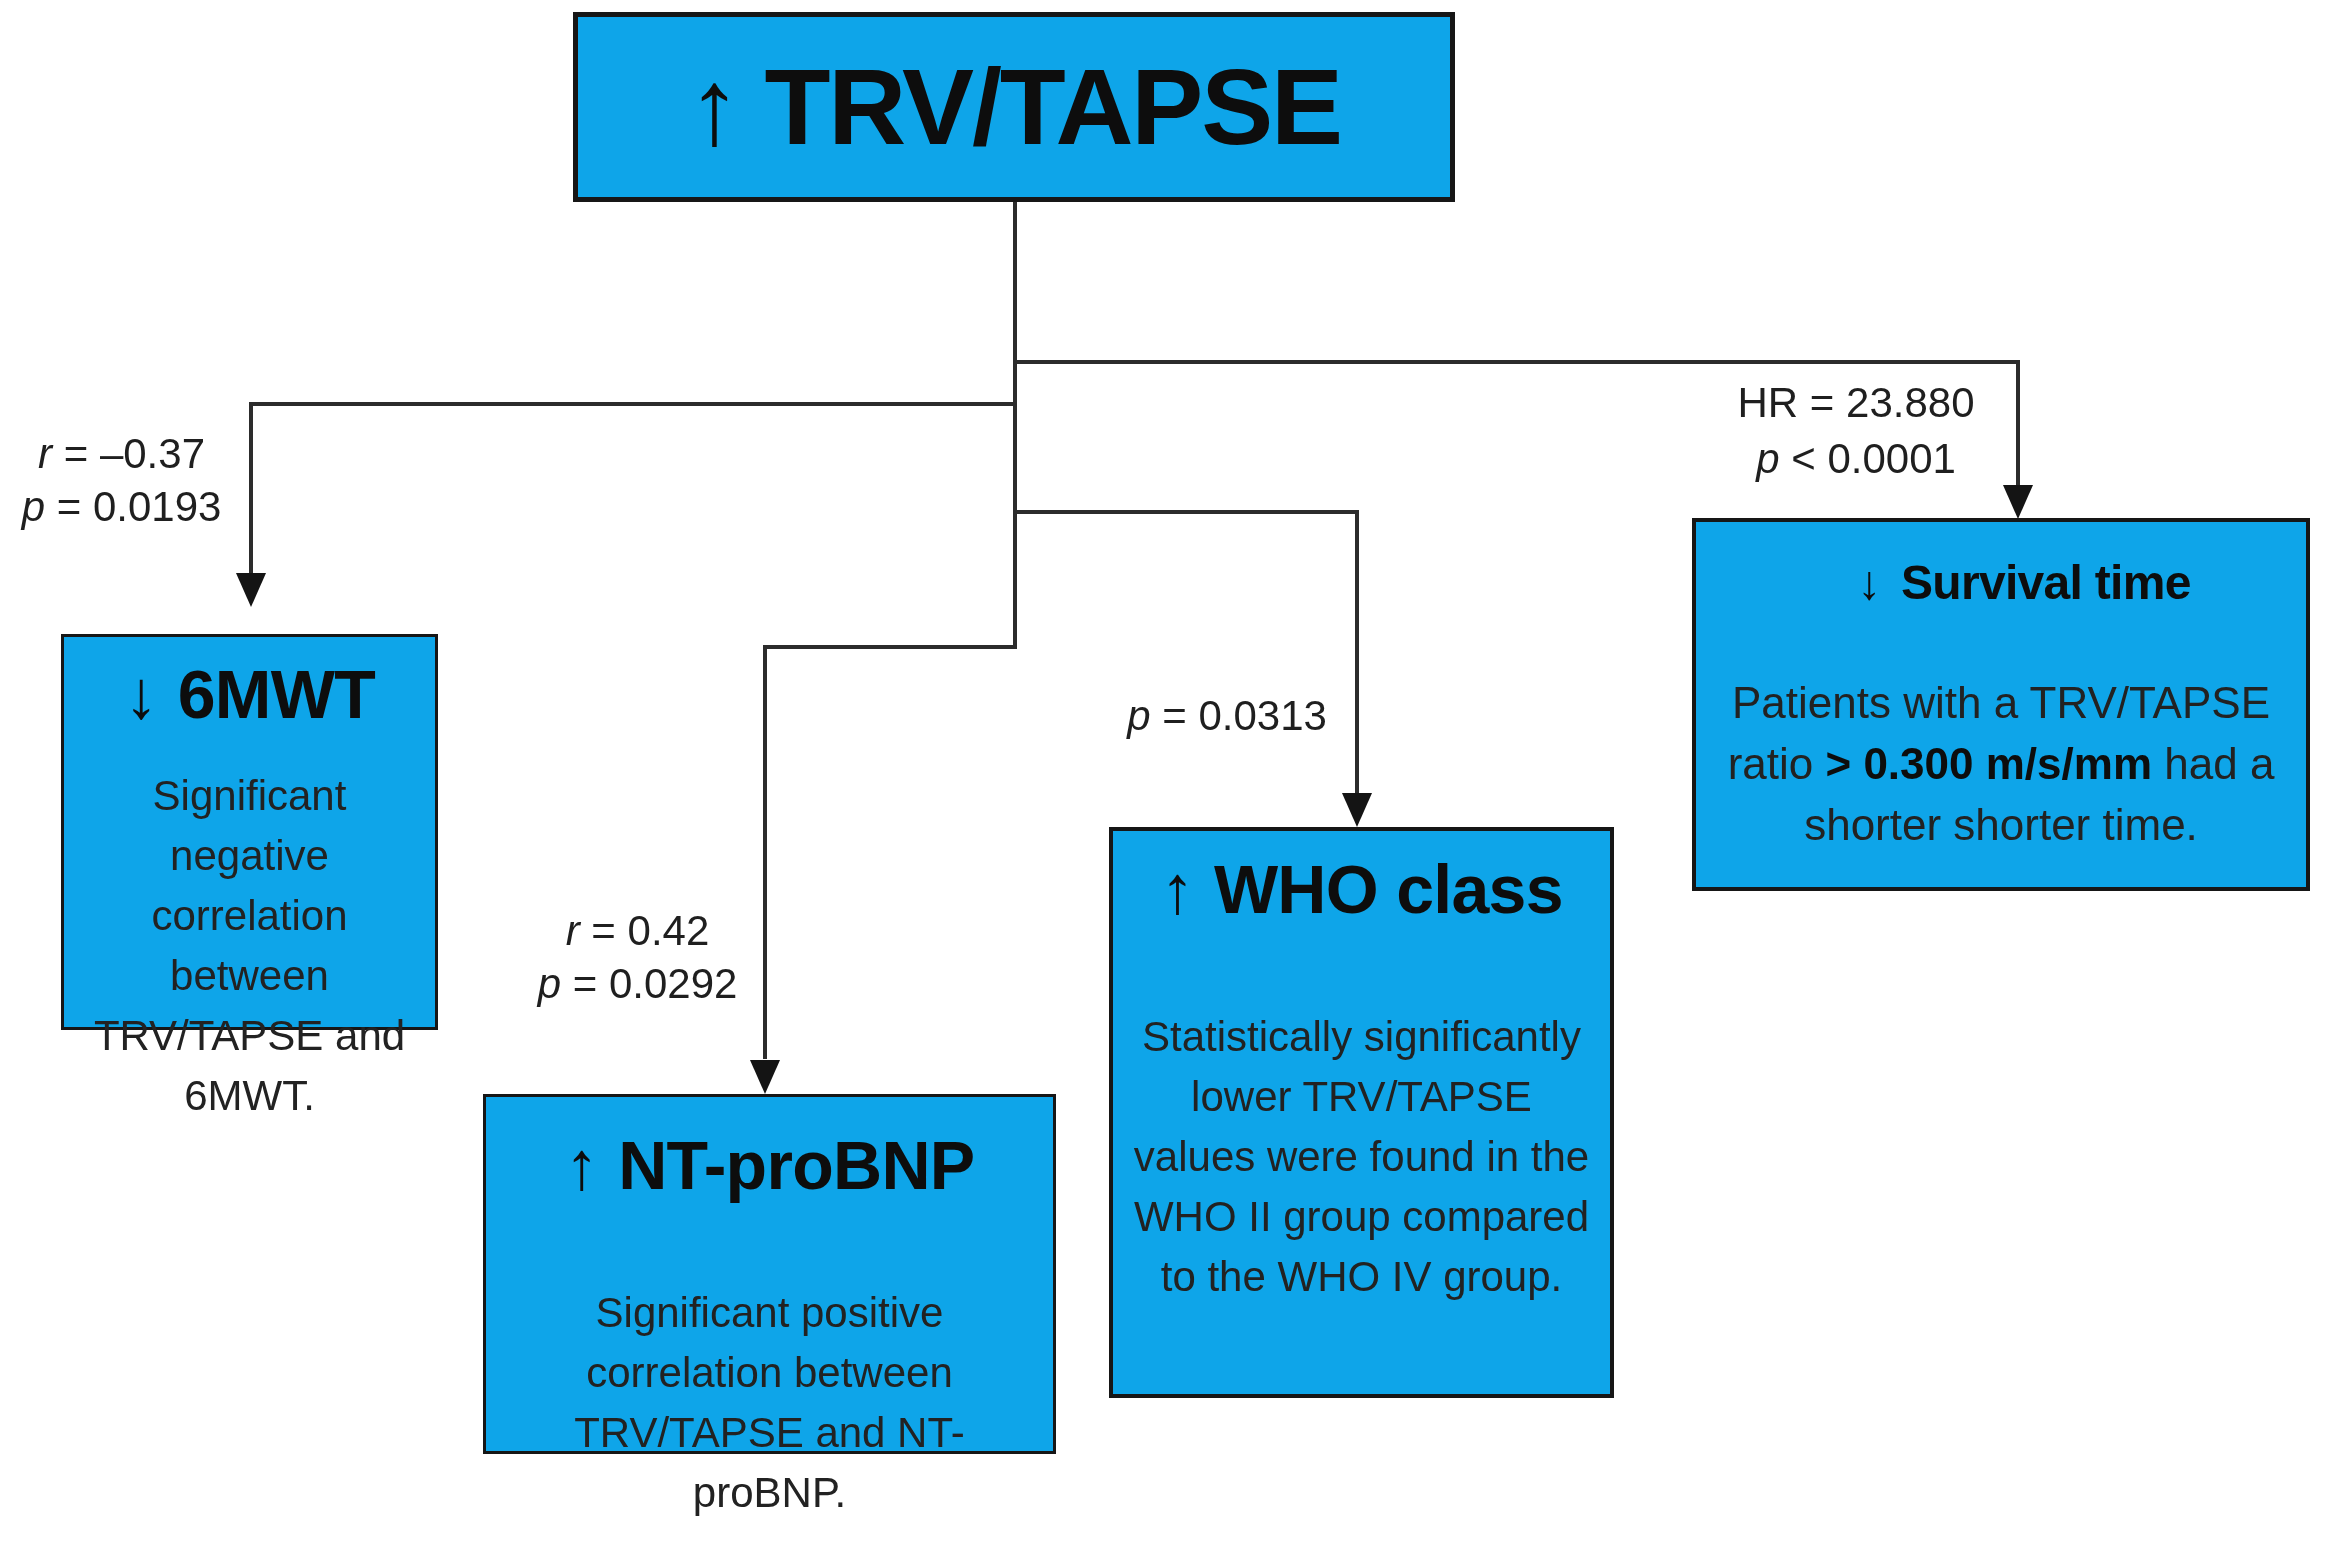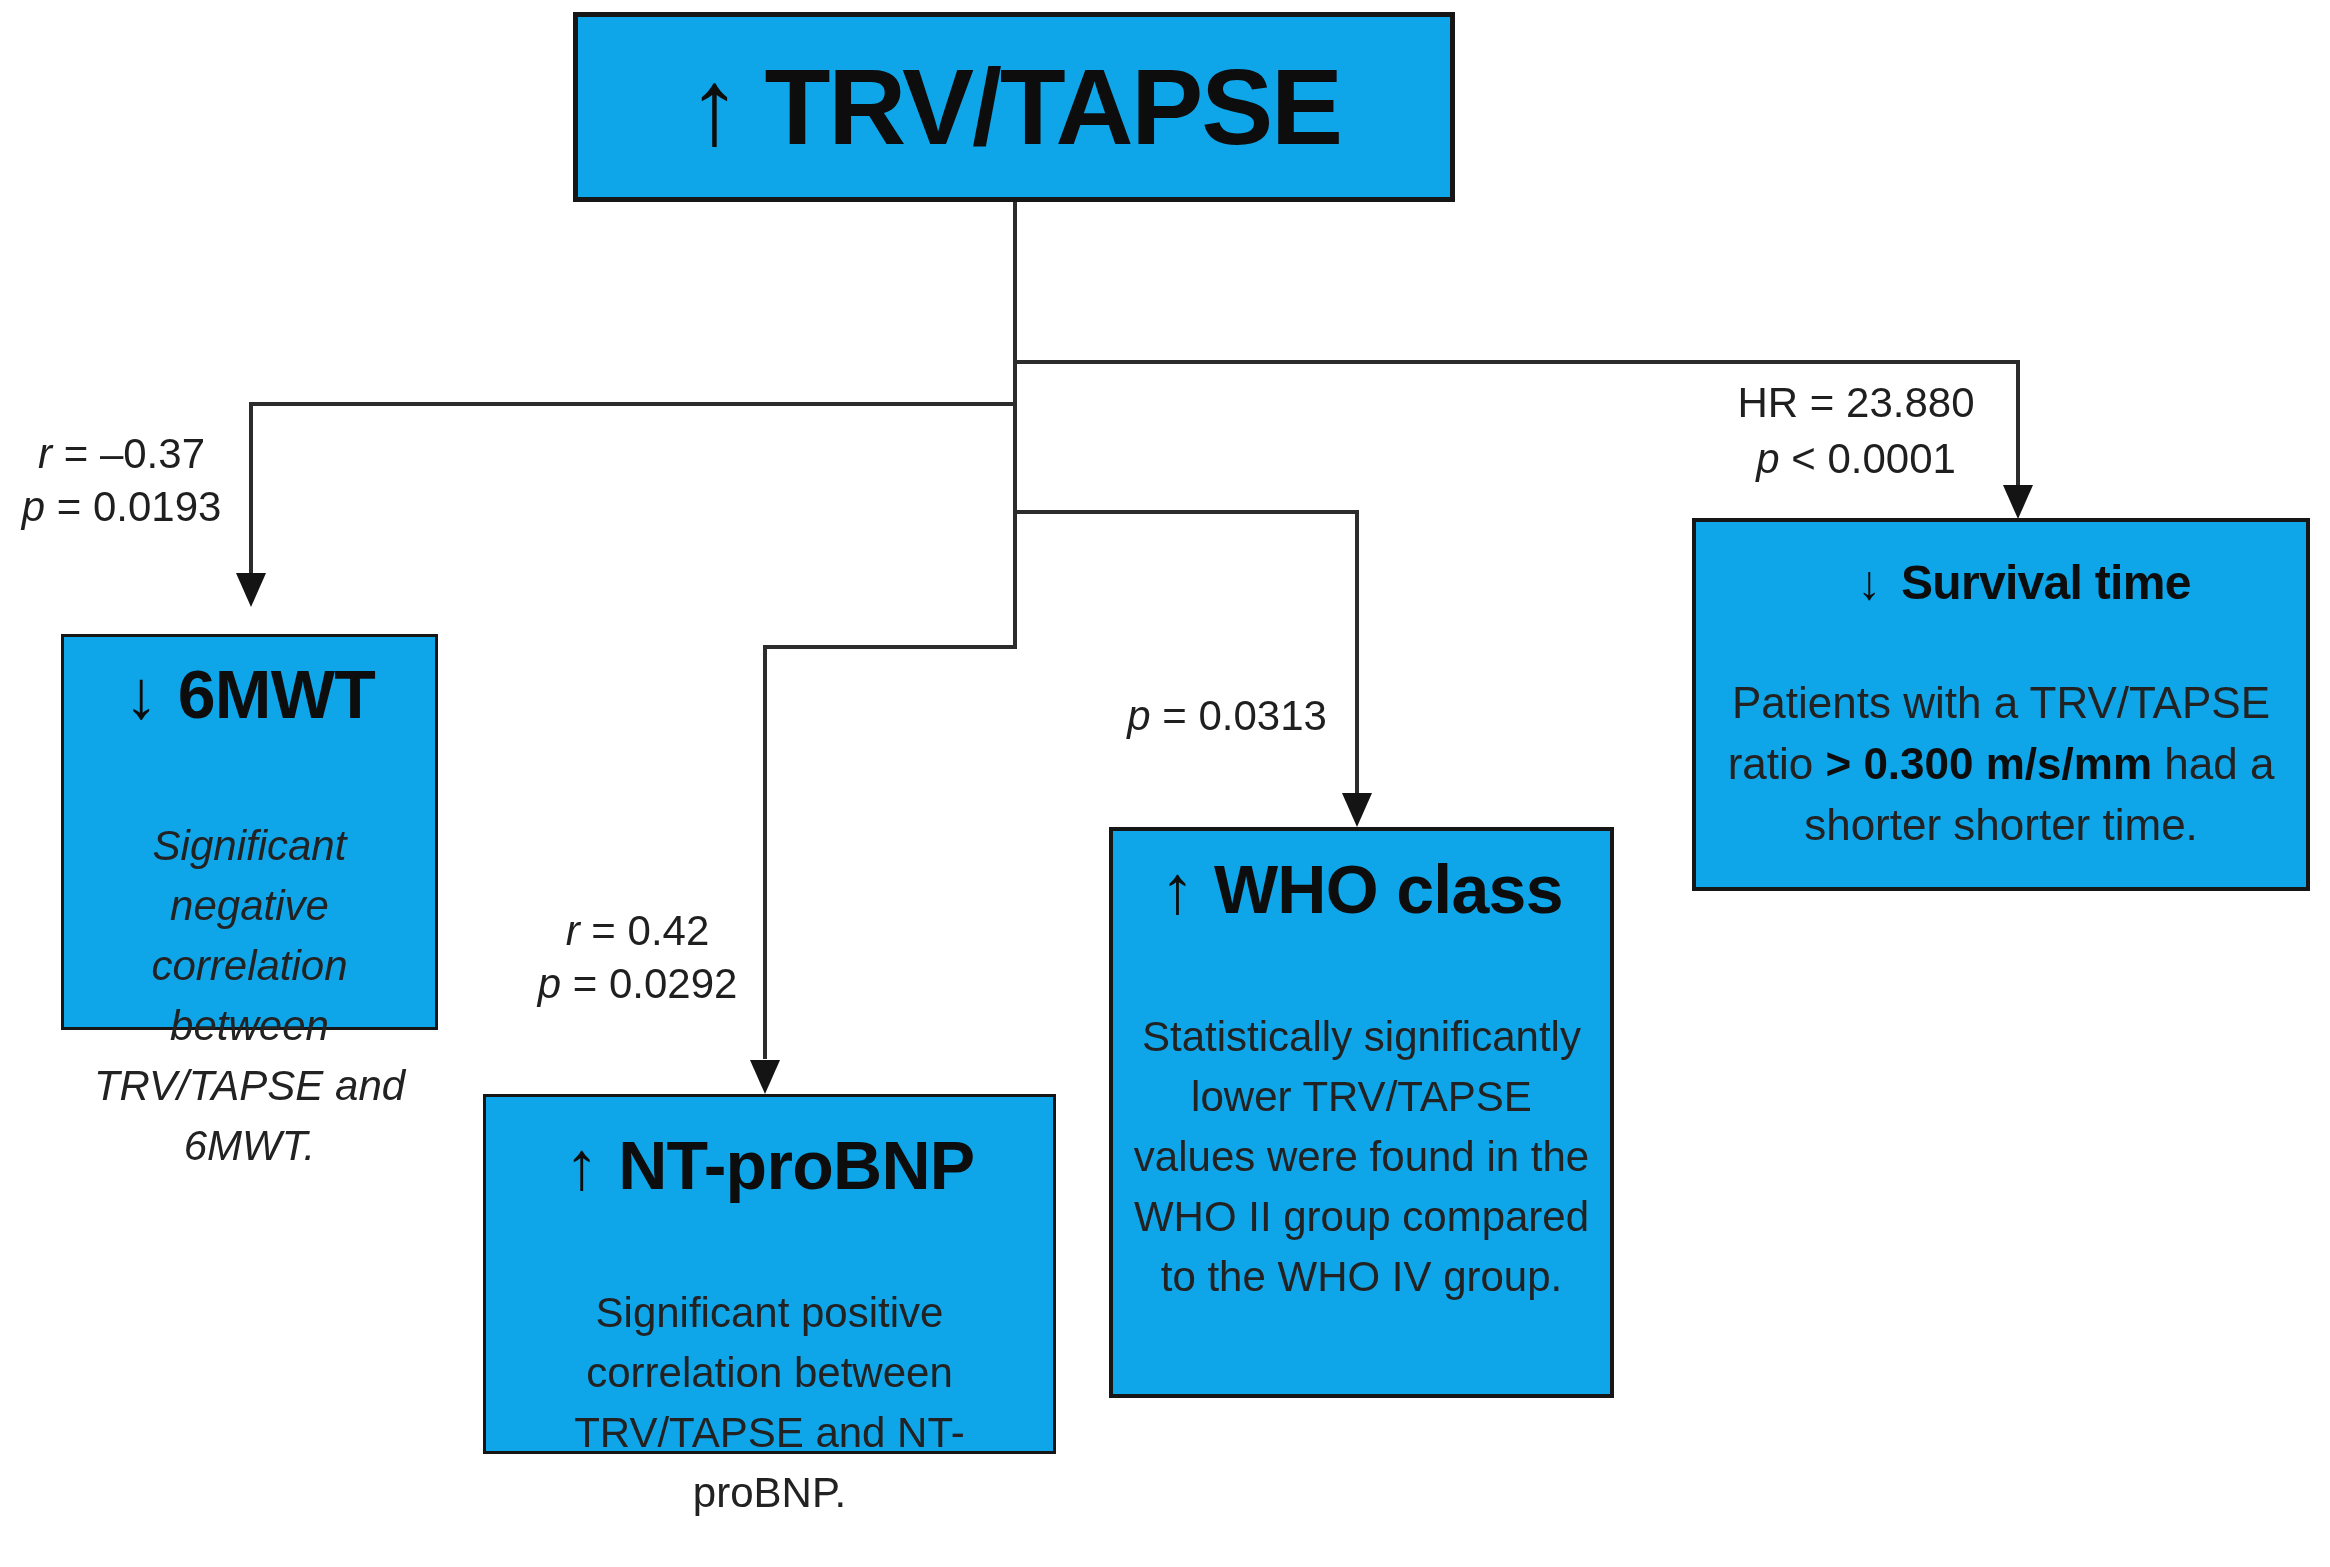--- a/index.html
+++ b/index.html
@@ -46,21 +46,21 @@
   #root-box {
     left: 573px; top: 11.7px; width: 882px; height: 190px;
     border-width: 5.1px;
     justify-content: center;
   }
   #root-box .node-title { font-size: 108px; letter-spacing: -2.2px; }
   #root-box .t-arrow { margin-right: 25.5px; }
 
   #mwt-box { left: 61px;  top: 634px;  width: 377px; height: 396px; padding: 22px 19px 0 19px; }
   #mwt-box .node-title { font-size: 68px; }
-  #mwt-box .node-body { margin-top: 86px; font-style: italic; }
+  #mwt-box .node-body { margin-top: 36px; }
 
   #nt-box  { left: 483px; top: 1094px; width: 573px; height: 360px; padding: 33px 23px 0 23px; }
   #nt-box .node-title { font-size: 68px; }
   #nt-box .node-body { margin-top: 82px; }
 
   #who-box { left: 1109px; top: 827px; width: 505px; height: 571px; border-width: 4.4px; padding: 23px 20.4px 0 20.4px; }
   #who-box .node-title { font-size: 68px; }
   #who-box .node-body { margin-top: 82px; }
 
   #surv-box { left: 1692px; top: 518px; width: 618px; height: 373px; border-width: 4.4px; padding: 36px 28px 0 28px; }

